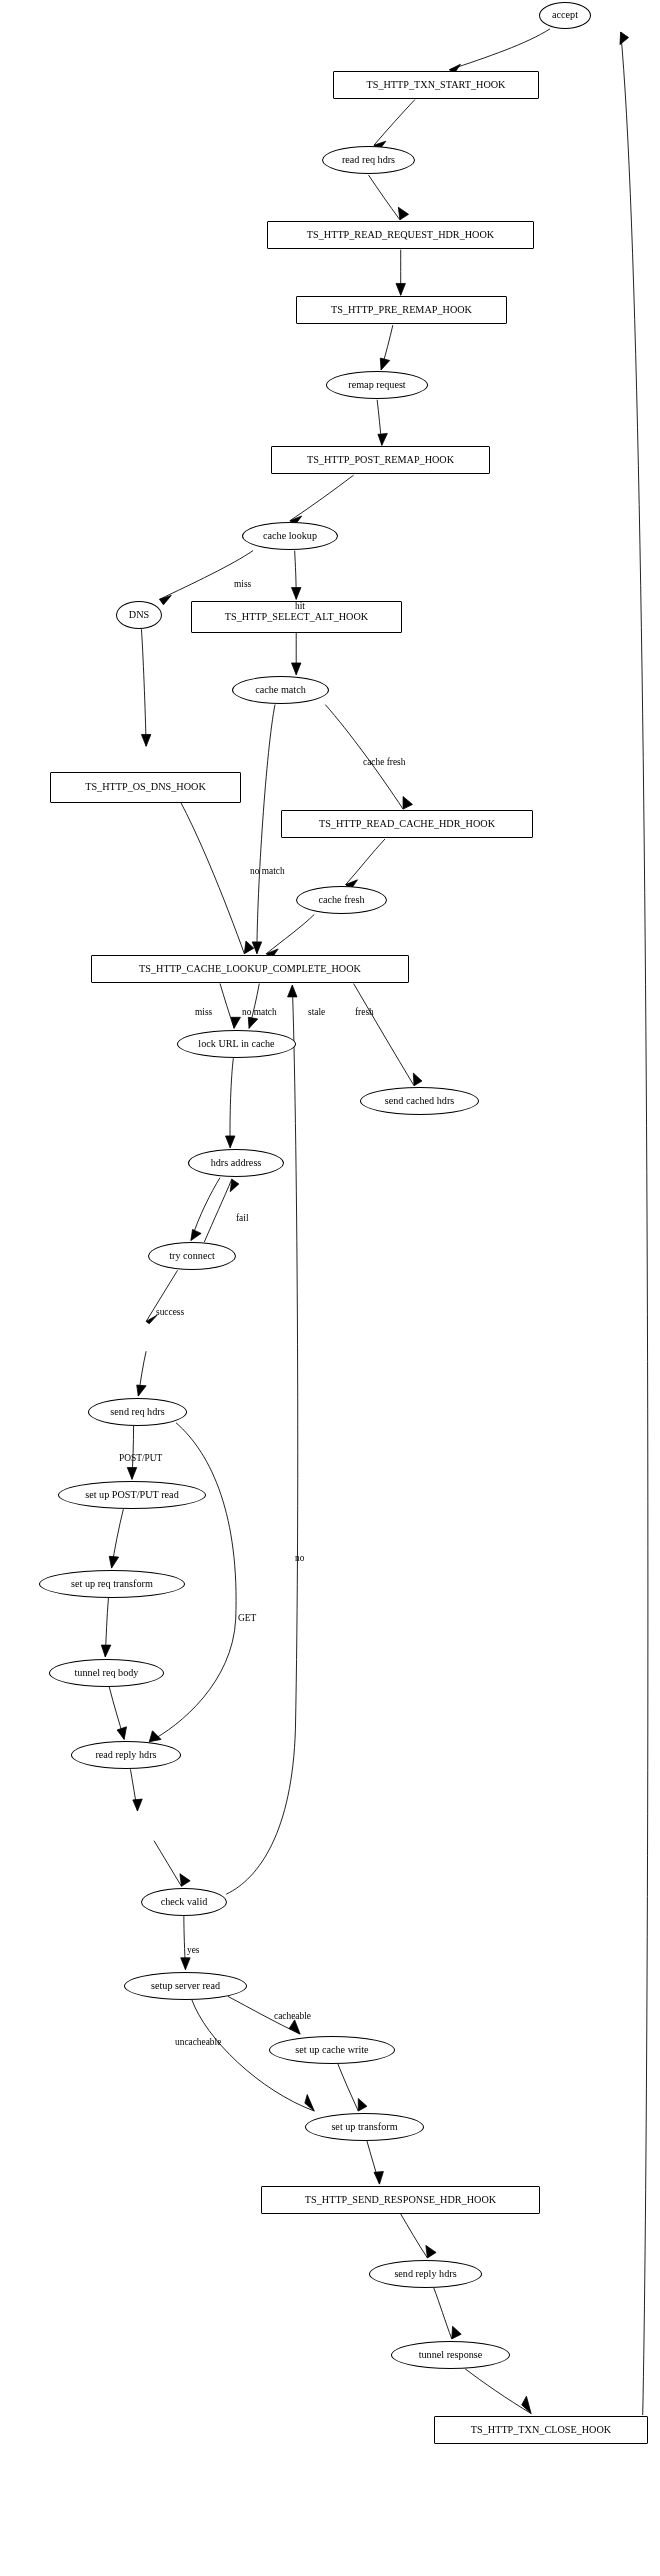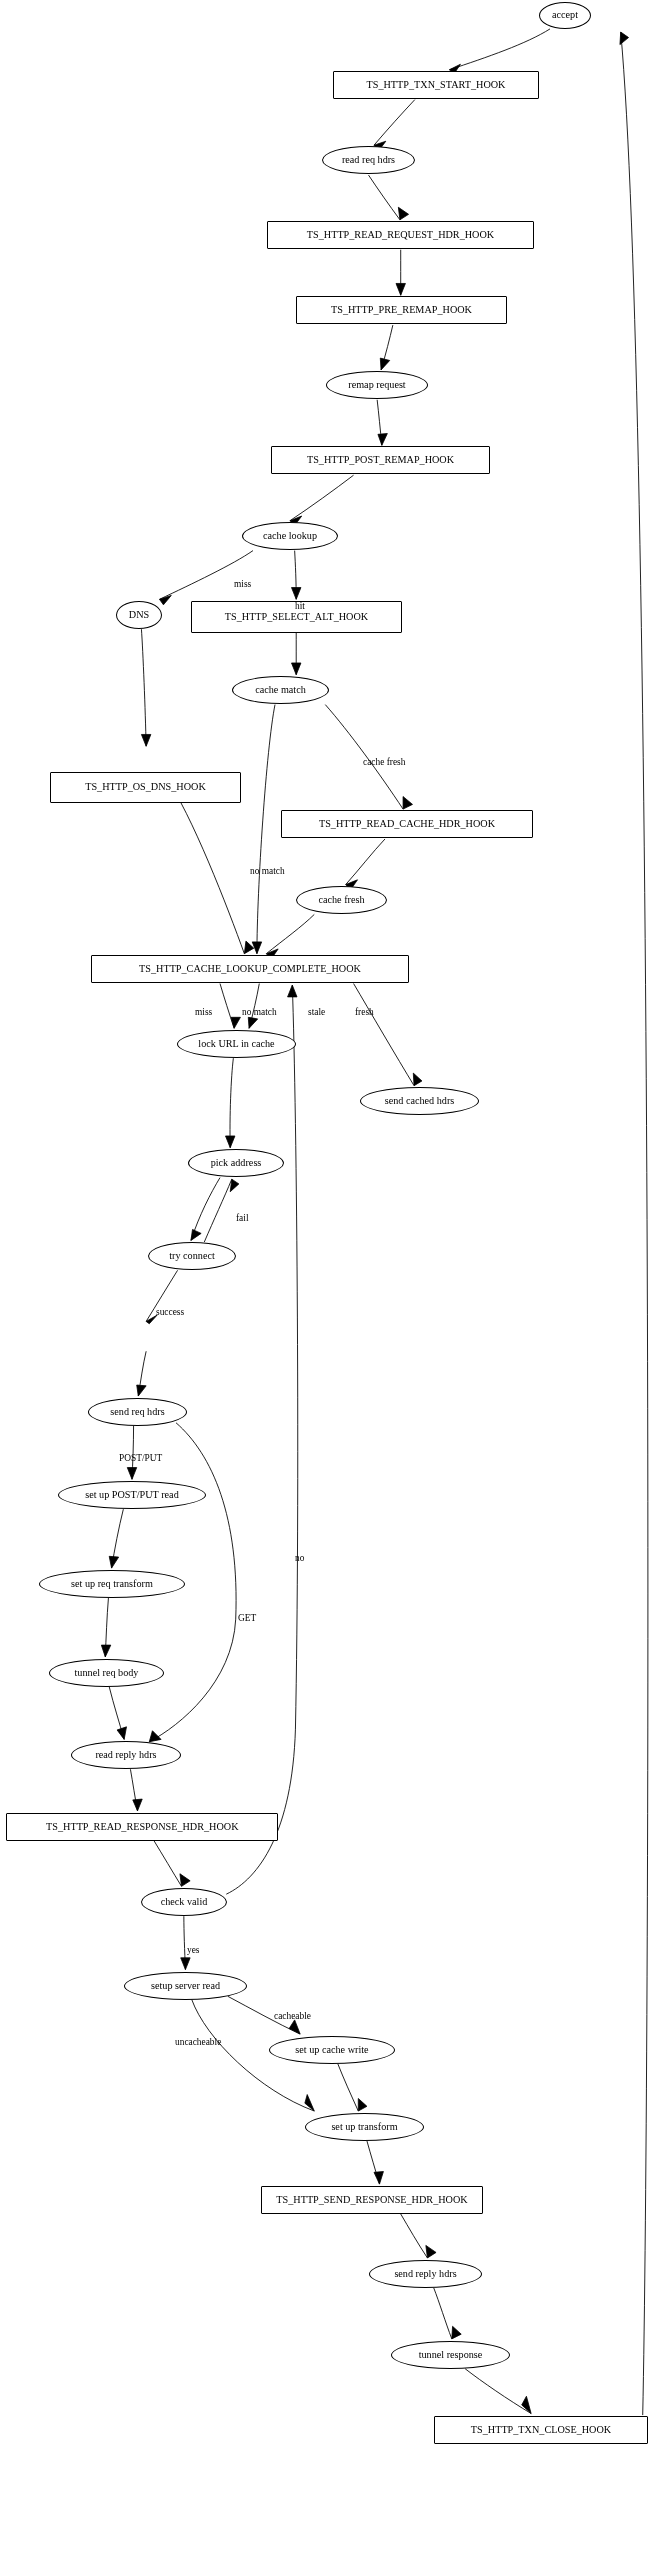--- a/index.html
+++ b/index.html
@@ -183,56 +183,53 @@
     <div class="node box" style="left: 91px; top: 955px; width: 318px; height: 28px;">
       <span>TS_HTTP_CACHE_LOOKUP_COMPLETE_HOOK</span>
     </div>
     <div class="node ellipse" style="left: 177px; top: 1030px; width: 119px; height: 28px;">
       <span>lock URL in cache</span>
     </div>
     <div class="node ellipse" style="left: 360px; top: 1087px; width: 119px; height: 28px;">
       <span>send cached hdrs</span>
     </div>
     <div class="node ellipse" style="left: 188px; top: 1149px; width: 96px; height: 28px;">
-      <span>pick address</span>
+      <span>hdrs address</span>
     </div>
     <div class="node ellipse" style="left: 148px; top: 1242px; width: 88px; height: 28px;">
       <span>try connect</span>
     </div>
     <div class="node ellipse" style="left: 88px; top: 1398px; width: 99px; height: 28px;">
       <span>send req hdrs</span>
     </div>
     <div class="node ellipse" style="left: 58px; top: 1481px; width: 148px; height: 28px;">
       <span>set up POST/PUT read</span>
     </div>
     <div class="node ellipse" style="left: 39px; top: 1570px; width: 146px; height: 28px;">
       <span>set up req transform</span>
     </div>
     <div class="node ellipse" style="left: 49px; top: 1659px; width: 115px; height: 28px;">
       <span>tunnel req body</span>
     </div>
     <div class="node ellipse" style="left: 71px; top: 1741px; width: 110px; height: 28px;">
       <span>read reply hdrs</span>
     </div>
-    <div class="node box" style="left: 6.3px; top: 1813px; width: 272px; height: 28px;">
-      <span>TS_HTTP_READ_RESPONSE_HDR_HOOK</span>
-    </div>
     <div class="node ellipse" style="left: 141px; top: 1888px; width: 86px; height: 28px;">
       <span>check valid</span>
     </div>
     <div class="node ellipse" style="left: 124px; top: 1972px; width: 123px; height: 28px;">
       <span>setup server read</span>
     </div>
     <div class="node ellipse" style="left: 269px; top: 2036px; width: 126px; height: 28px;">
       <span>set up cache write</span>
     </div>
     <div class="node ellipse" style="left: 305px; top: 2113px; width: 119px; height: 28px;">
       <span>set up transform</span>
     </div>
-    <div class="node box" style="left: 261px; top: 2186px; width: 222px; height: 28px;">
+    <div class="node box" style="left: 261px; top: 2186px; width: 279px; height: 28px;">
       <span>TS_HTTP_SEND_RESPONSE_HDR_HOOK</span>
     </div>
     <div class="node ellipse" style="left: 369px; top: 2260px; width: 113px; height: 28px;">
       <span>send reply hdrs</span>
     </div>
     <div class="node ellipse" style="left: 391px; top: 2341px; width: 119px; height: 28px;">
       <span>tunnel response</span>
     </div>
     <div class="node box" style="left: 434px; top: 2416px; width: 214px; height: 28px;">
       <span>TS_HTTP_TXN_CLOSE_HOOK</span>

